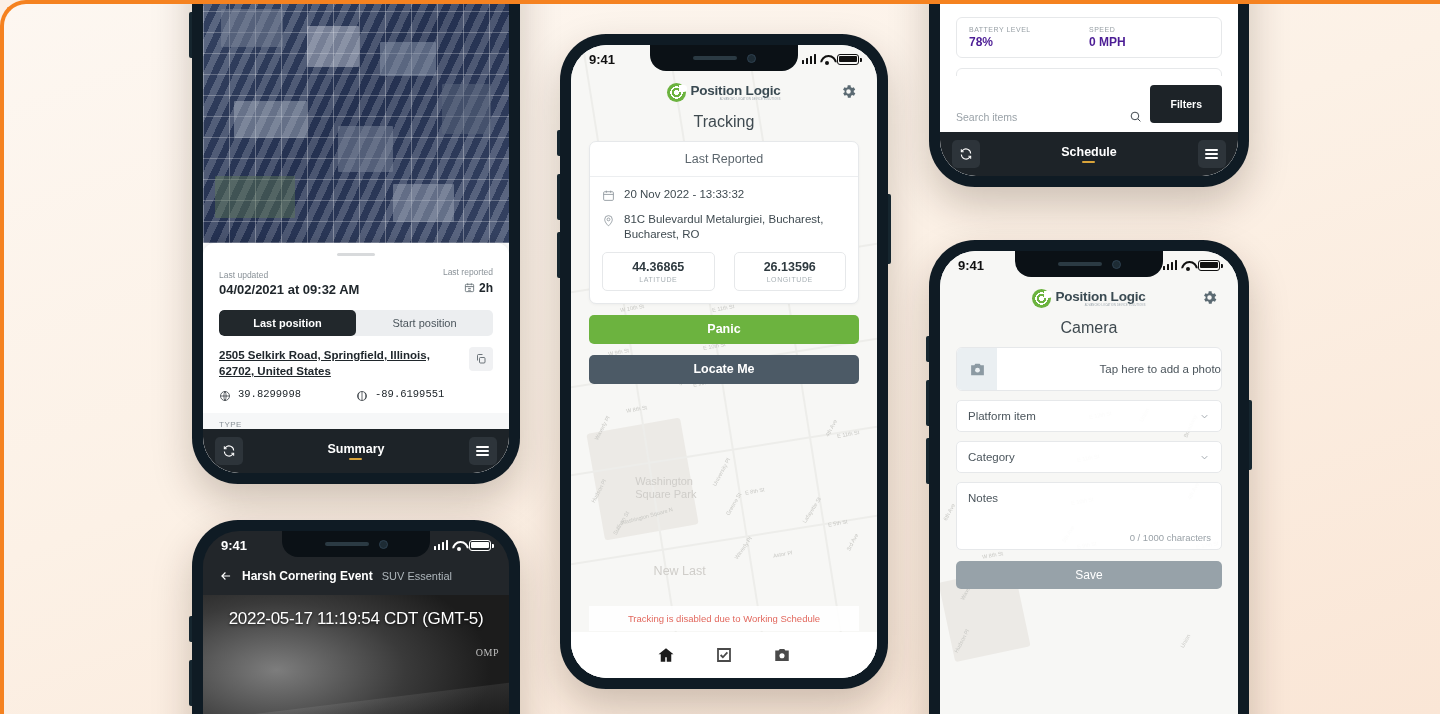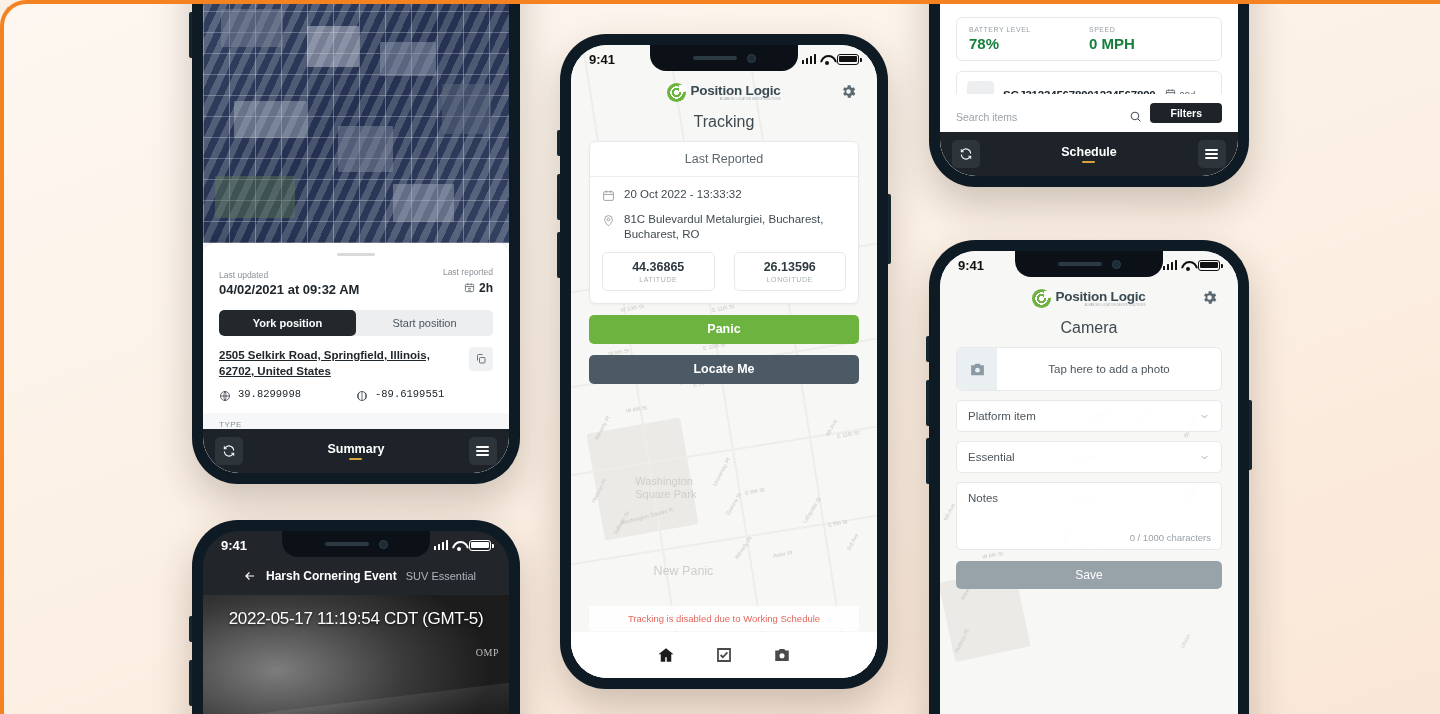--- a/index.html
+++ b/index.html
@@ -272,21 +272,20 @@
   .botbar .mid .u { width: 13px; height: 2px; background: #d8a33a; margin: 2px auto 0; border-radius: 1px; }
   .ham { display: flex; flex-direction: column; gap: 2.5px; }
   .ham i { width: 13px; height: 1.8px; background: #fff; display: block; border-radius: 1px; }
 
   
   #phone-event { left: 188px; top: 516px; width: 328px; height: 420px; }
   #phone-event .screen { background: #22262a; }
   .ev-head {
     display: flex; align-items: center; gap: 9px; padding: 10px 16px 12px;
     background: #22262a;
-    margin-left: 24px;
   }
   .ev-head .back { color: #fff; width: 14px; height: 14px; }
   .ev-head .back svg { width: 100%; height: 100%; fill: none; stroke: currentColor; stroke-width: 2; }
   .ev-title { font-size: 12px; font-weight: bold; color: #fff; }
   .ev-sub { font-size: 11px; color: #aeb6bb; }
   .ev-video {
     position: relative; width: 100%; height: 250px;
     background:
       radial-gradient(ellipse 70% 45% at 24% 30%, #7d7d7d 0%, #3a3a3a 60%, #1c1c1c 100%),
       linear-gradient(175deg, #2a2a2a 0%, #8e8e8e 42%, #7a7a7a 58%, #202020 72%, #111 100%);
@@ -309,21 +308,21 @@
   }
 
   
   #phone-dash { left: 925px; top: -392px; width: 320px; height: 575px; }
   .kpi-row {
     display: flex; border: 1px solid #e6e8ea; border-radius: 6px;
     margin: 0 16px; padding: 8px 12px; background: #fff;
   }
   .kpi { flex: 1; }
   .kpi .k { font-size: 7px; color: #98a0a6; letter-spacing: .5px; }
-  .kpi .v { font-size: 15px; font-weight: bold; color: #15803d; margin-top: 2px; }
+  .kpi .v { font-size: 12px; font-weight: bold; color: #4c1d95; margin-top: 2px; }
   .item-card {
     margin: 10px 16px 0; border: 1px solid #e6e8ea; border-radius: 6px;
     background: #fff; padding: 9px 10px;
   }
   .item-top { display: flex; align-items: center; gap: 9px; }
   .item-thumb { width: 27px; height: 27px; border-radius: 4px; background: #eceef0; flex: none; }
   .item-id { flex: 1; font-size: 11.5px; font-weight: bold; color: #20272c; letter-spacing: -.2px; }
   .item-age { display: flex; align-items: center; gap: 4px; font-size: 9.5px; color: #5c666d; }
   .chev { width: 11px; height: 11px; color: #9aa2a8; }
   .chev svg { width: 100%; height: 100%; fill: none; stroke: currentColor; stroke-width: 2; }
@@ -334,36 +333,36 @@
     gap: 8px; padding: 9px 16px; z-index: 5;
   }
   .search-input {
     flex: 1; display: flex; align-items: center; justify-content: space-between;
     font-size: 10.5px; color: #9aa2a8;
   }
   .search-input .mag { width: 13px; height: 13px; color: #3a4248; }
   .search-input .mag svg { width: 100%; height: 100%; fill: none; stroke: currentColor; stroke-width: 1.8; }
   .filters-btn {
     background: #1d2328; color: #fff; font-size: 10.5px; font-weight: bold;
-    border-radius: 4px; padding: 4px 20px;
+    border-radius: 4px; padding: 13px 20px;
   }
 
   
   #phone-camera { left: 925px; top: 236px; width: 320px; height: 560px; }
   .cam-card {
     margin: 0 16px; background: rgba(255,255,255,.95);
     border: 1px solid #e6e8ea; border-radius: 6px;
     display: flex; align-items: center; height: 44px; overflow: hidden;
   }
   .cam-thumb {
     width: 40px; height: 100%; background: #eaeff2;
     display: flex; align-items: center; justify-content: center; color: #8c9aa3; flex: none;
   }
   .cam-thumb svg { width: 17px; height: 17px; fill: currentColor; }
-  .cam-hint { flex: 1; text-align: center; font-size: 11.5px; color: #4b555c; }
+  .cam-hint { flex: 1; text-align: right; font-size: 11.5px; color: #4b555c; }
   .select-row {
     margin: 9px 16px 0; background: rgba(255,255,255,.93);
     border: 1px solid #e6e8ea; border-radius: 5px;
     display: flex; align-items: center; justify-content: space-between;
     padding: 9px 11px; font-size: 11.5px; color: #4b555c;
   }
   .notes-box {
     margin: 9px 16px 0; background: rgba(255,255,255,.93);
     border: 1px solid #e6e8ea; border-radius: 5px;
     height: 68px; padding: 9px 11px; position: relative;
@@ -417,21 +416,21 @@
                     <rect x="3" y="5" width="18" height="16" rx="2"></rect>
                     <path d="M3 10h18M8 3v4M16 3v4M9 14h6M9 18h6"></path>
                   </svg>
               </span>
               <span class="v">2h</span>
             </div>
           </div>
         </div>
 
         <div class="seg">
-          <div class="on">York position</div>
+          <div class="on">Last position</div>
           <div>Start position</div>
         </div>
 
         <div class="addr-row">
           <div class="addr">2505 Selkirk Road, Springfield, Illinois, 62702, United States</div>
           <div class="copy-btn">
             <svg viewBox="0 0 24 24">
                 <rect x="9" y="9" width="11" height="11" rx="2"></rect>
                 <path d="M5 15V5a2 2 0 012-2h8"></path>
               </svg>
@@ -567,21 +566,21 @@
         <div class="street" style="left:86%;top:51%;transform:rotate(-10deg);">E 12th St</div>
         <div class="street" style="left:87%;top:61%;transform:rotate(-10deg);">E 11th St</div>
         <div class="street" style="left:74%;top:73%;transform:rotate(-58deg);">Lafayette St</div>
         <div class="street" style="left:84%;top:75%;transform:rotate(-10deg);">E 5th St</div>
         <div class="street" style="left:66%;top:80%;transform:rotate(-10deg);">Astor Pl</div>
         <div class="street" style="left:89%;top:78%;transform:rotate(-62deg);">3rd Ave</div>
         <div class="street" style="left:12%;top:75%;transform:rotate(-60deg);">Sullivan St</div>
         <div class="street" style="left:16%;top:74%;transform:rotate(-15deg);">Washington Square N</div>
         <div class="street" style="left:52%;top:79%;transform:rotate(-55deg);">Waverly Pl</div>
         <div class="street bigname" style="left:21%;top:68%;line-height:1.15;">Washington<br>Square Park</div>
-        <div class="street bigname" style="left:27%;top:82%;font-size:12.5px;">New Panic</div>
+        <div class="street bigname" style="left:27%;top:82%;font-size:12.5px;">New Last</div>
       </div>
 
       <div class="notch">
         <span class="speaker"></span>
           <span class="cam"></span>
       </div>
 
       <div class="statusbar">
         <span>9:41</span>
         <span class="sb-right">
@@ -619,21 +618,21 @@
         <div class="card">
           <div class="card-head">Last Reported</div>
           <div class="card-body">
             <div class="row-ic">
               <span class="ic">
                 <svg viewBox="0 0 24 24">
                     <rect x="3" y="5" width="18" height="16" rx="2"></rect>
                     <path d="M3 10h18M8 3v4M16 3v4"></path>
                   </svg>
               </span>
-              <span class="tx">20 Oct 2022 - 13:33:32</span>
+              <span class="tx">20 Nov 2022 - 13:33:32</span>
             </div>
             <div class="row-ic">
               <span class="ic">
                 <svg viewBox="0 0 24 24">
                     <path d="M12 22s7-6.2 7-12a7 7 0 10-14 0c0 5.8 7 12 7 12z"></path>
                     <circle cx="12" cy="10" r="2.6"></circle>
                   </svg>
               </span>
               <span class="tx">81C Bulevardul Metalurgiei, Bucharest, Bucharest, RO</span>
             </div>
@@ -836,21 +835,21 @@
         <div class="select-row">
           <span>Platform item</span>
           <span class="chev">
             <svg viewBox="0 0 24 24">
                 <path d="M6 9l6 6 6-6"></path>
               </svg>
           </span>
         </div>
 
         <div class="select-row">
-          <span>Essential</span>
+          <span>Category</span>
           <span class="chev">
             <svg viewBox="0 0 24 24">
                 <path d="M6 9l6 6 6-6"></path>
               </svg>
           </span>
         </div>
 
         <div class="notes-box">
           <span>Notes</span>
           <span class="notes-count">0 / 1000 characters</span>

